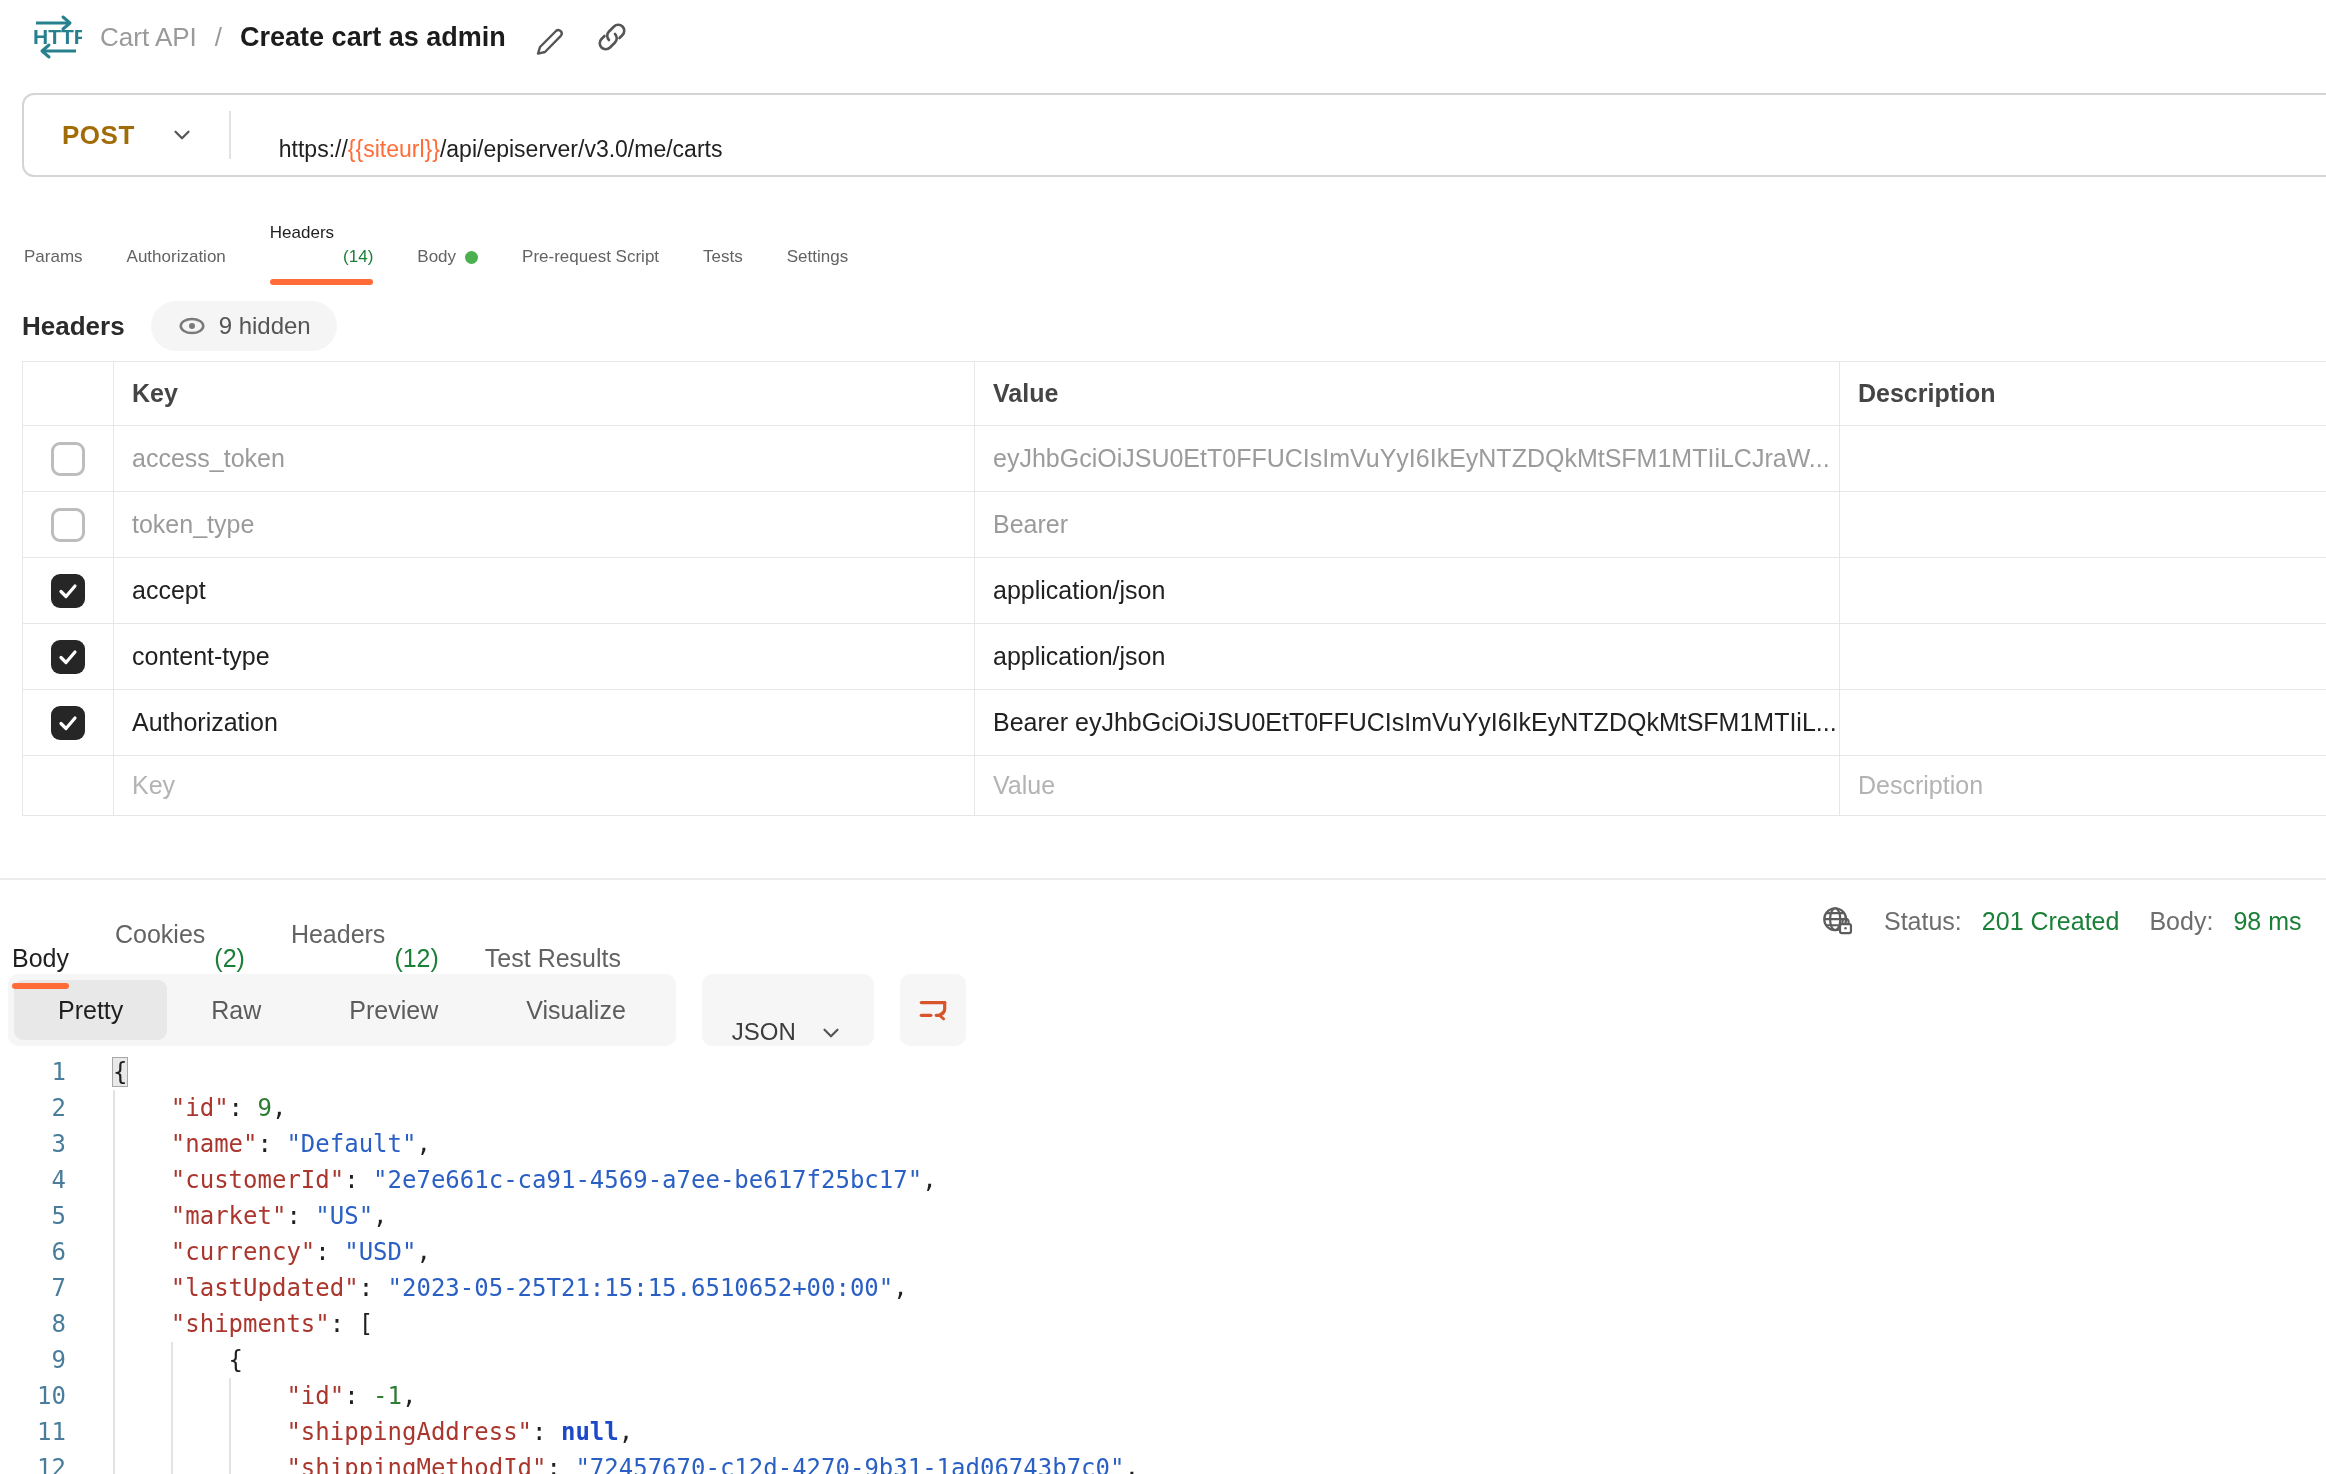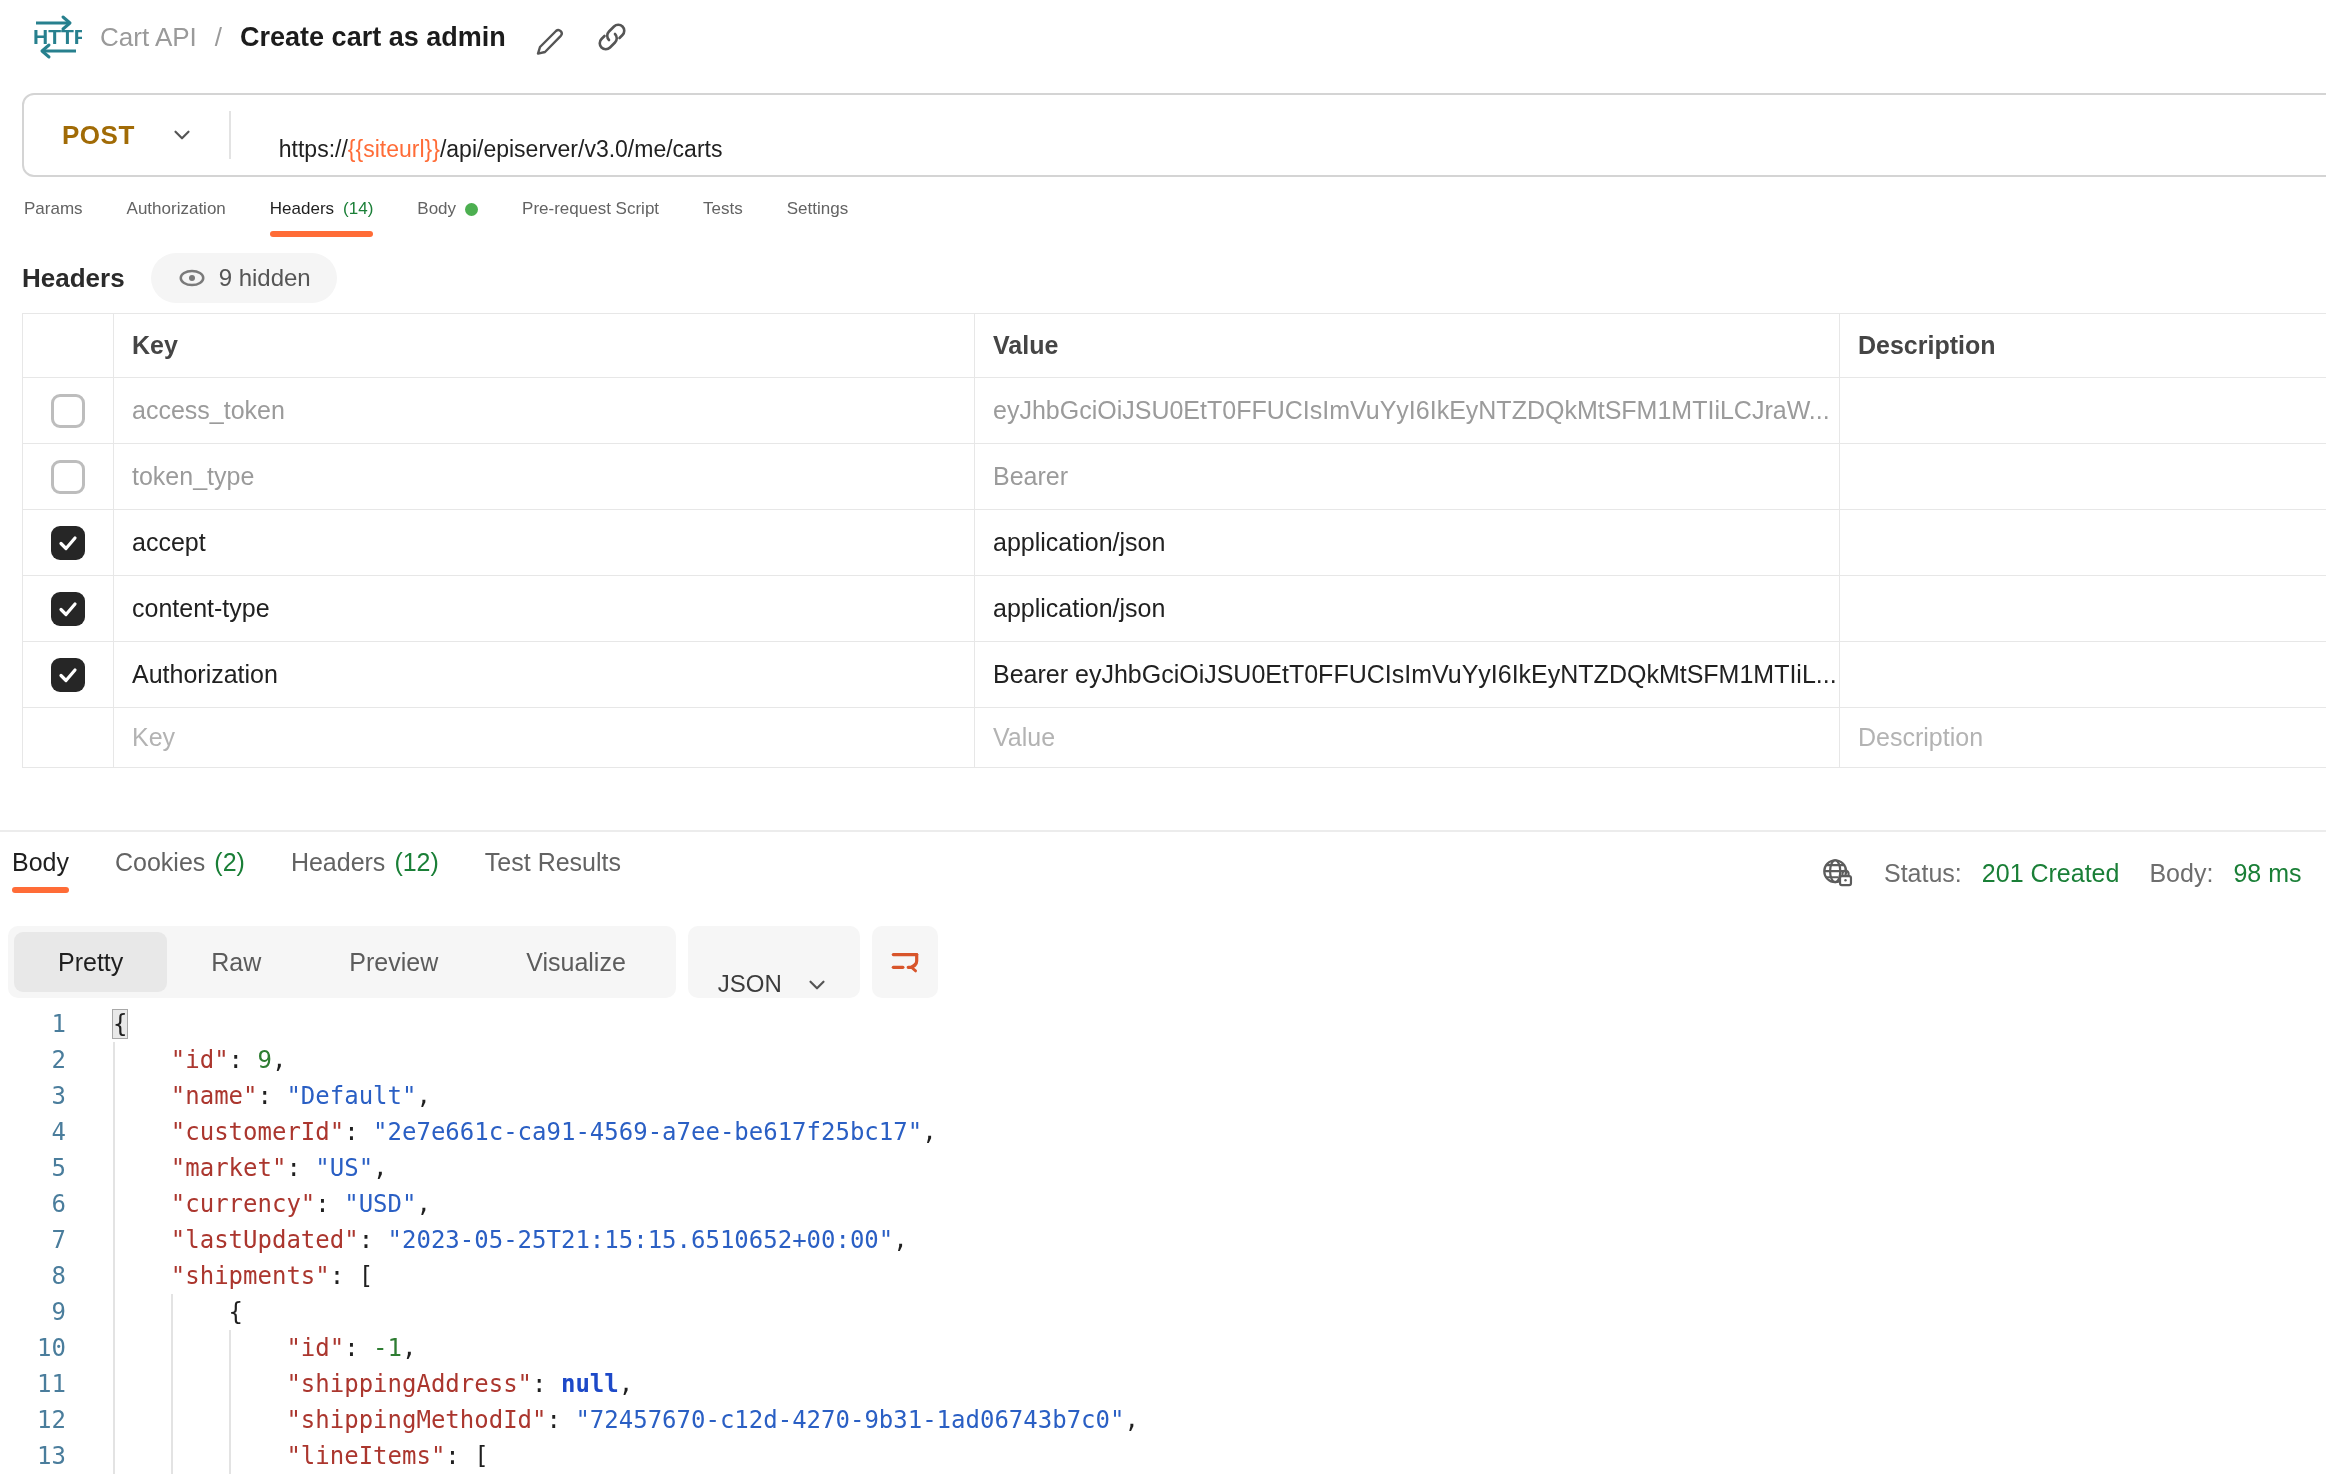--- a/index.html
+++ b/index.html
@@ -19,21 +19,21 @@
              display:flex; align-items:center; background:#fff; }
   .method { display:flex; align-items:center; gap:34px; padding:0 34px 0 38px; cursor:pointer; }
   .method-label { color:var(--method,#a16b06); font-weight:700; font-size:26px; letter-spacing:.5px; }
   .url-divider { width:2px; height:48px; background:#e3e3e3; }
   .url-text { padding-left:48px; font-size:23px; color:#212121; white-space:nowrap;margin-top:28px; }
   .url-var { color:var(--var-orange,#ff6c37); }
 
   
   .req-tabs { display:flex; align-items:flex-end; gap:44px; padding:22px 0 0 24px; }
   .tab { position:relative; font-size:17px; color:#636363; padding-bottom:18px; cursor:pointer; display:flex; gap:9px; align-items:center; }
-  .tab .cnt { color:var(--green,#1a7f37); }
+  .tab .cnt { color:var(--green,#1a7f37);margin-top:48px; }
   .tab.active { color:#1f1f1f; }
   .tab.active::after { content:""; position:absolute; left:0; right:0; bottom:0; height:6px; border-radius:4px; background:var(--orange,#ff6c37); }
   .dot { width:13px; height:13px; border-radius:50%; background:var(--dot-green,#4caf50); display:inline-block; }
 
   
   .hdr-label-row { display:flex; align-items:center; gap:26px; margin:16px 0 0 22px; height:50px; }
   .hdr-label { font-size:26px; font-weight:600; color:#2b2b2b; }
   .pill { display:flex; align-items:center; gap:12px; background:#f5f5f5; border-radius:26px; padding:10px 26px; color:#555; font-size:24px; cursor:pointer; }
 
   
@@ -58,21 +58,21 @@
   
   .resp-header { position:relative; height:86px; }
   .resp-tabs { display:flex; align-items:flex-end; gap:46px; padding:16px 0 0 12px; }
   .resp-tabs .tab { font-size:25px; padding-bottom:16px; }
   .resp-meta { position:absolute; left:1820px; top:24px; display:flex; align-items:center; gap:16px; white-space:nowrap;
                font-size:25px; color:#6e6e6e; }
   .resp-meta .gval { color:var(--green,#1a7f37); }
   .resp-meta .grp { display:flex; gap:20px; margin-left:14px; }
 
   
-  .view-bar { display:flex; align-items:center; gap:12px; margin:8px 0 0 8px; height:72px; }
+  .view-bar { display:flex; align-items:center; gap:26px; margin:8px 0 0 8px; height:72px; }
   .segmented { display:flex; align-items:center; background:#f6f6f6; border-radius:10px; height:72px; padding:0 6px; }
   .seg { font-size:25px; color:#5c5c5c; padding:0 44px; height:60px; display:flex; align-items:center; border-radius:9px; cursor:pointer; }
   .seg.active { background:#e8e8e8; color:#1f1f1f; }
   .fmt-pill { display:flex; align-items:flex-end; gap:22px; background:#f6f6f6; border-radius:10px; height:72px; padding:0 30px; cursor:pointer; }
   .fmt-label { font-size:24px; color:#3c3c3c; }
   .wrap-pill { display:flex; align-items:center; justify-content:center; background:#f6f6f6; border-radius:10px; height:72px; width:66px; cursor:pointer; }
 
   
   .code { margin-top:8px; font-family:"DejaVu Sans Mono", monospace; font-size:24px; }
   .code-line { display:flex; height:36px; line-height:36px; white-space:pre; }

